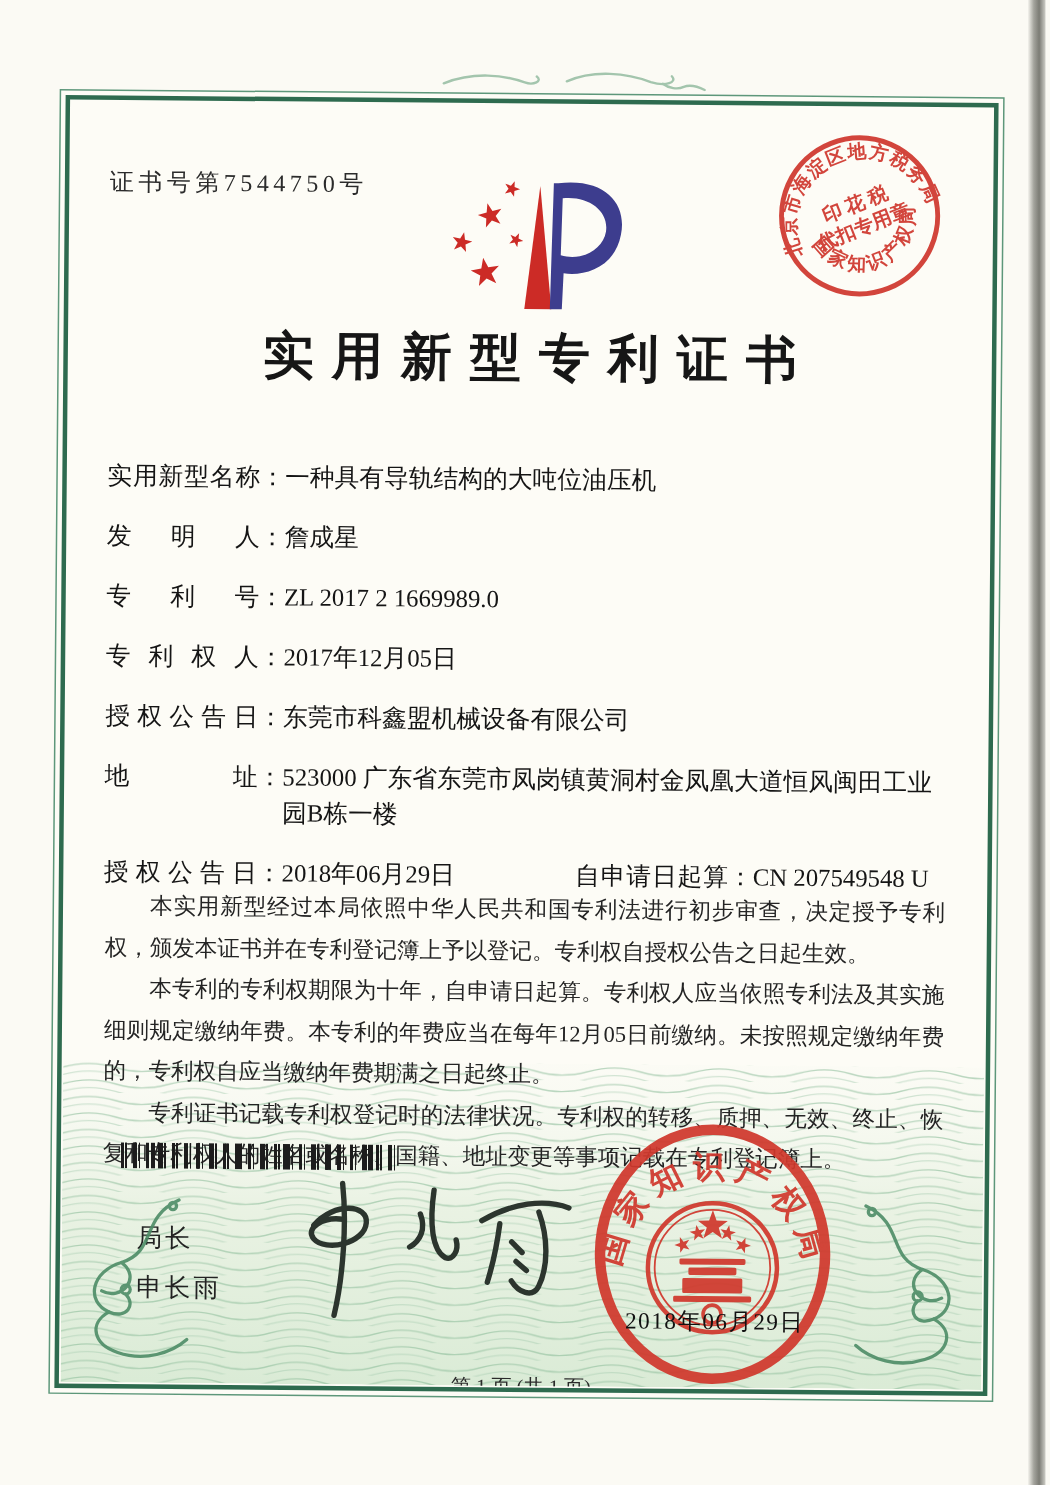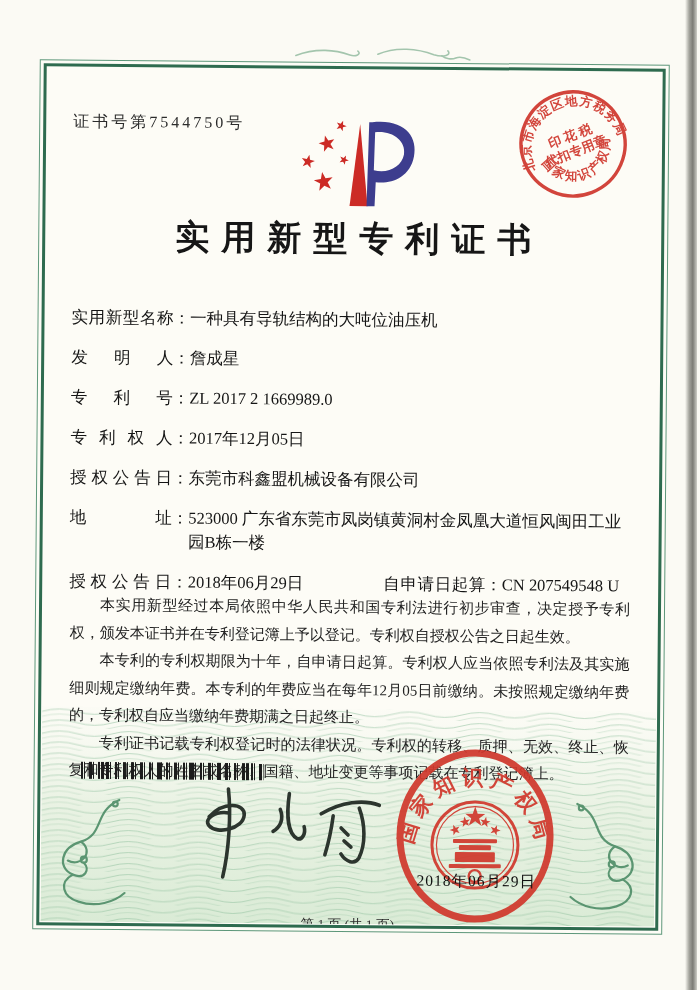--- a/index.html
+++ b/index.html
@@ -180,20 +180,24 @@
       </div>
 
       <div class="paras">
         <p>本实用新型经过本局依照中华人民共和国专利法进行初步审查，决定授予专利权，颁发本证书并在专利登记簿上予以登记。专利权自授权公告之日起生效。</p>
         <p>本专利的专利权期限为十年，自申请日起算。专利权人应当依照专利法及其实施细则规定缴纳年费。本专利的年费应当在每年12月05日前缴纳。未按照规定缴纳年费的，专利权自应当缴纳年费期满之日起终止。</p>
         <p>专利证书记载专利权登记时的法律状况。专利权的转移、质押、无效、终止、恢复和专利权人的姓名或名称、国籍、地址变更等事项记载在专利登记簿上。</p>
       </div>
 
       <div class="barcode"></div>
 
+      <div class="director">
+        <div>局长</div>
+        <div>申长雨</div>
+      </div>
 
       <svg class="signature" width="215" height="105" viewBox="0 0 215 105">
         <g fill="none" stroke="#2c352e" stroke-width="3.6" stroke-linecap="round" stroke-linejoin="round">
           <path d="M26,36 C40,20 62,22 61,34 C60,48 34,54 26,45 C20,38 32,30 46,32"></path>
           <path d="M45,8 C48,34 46,70 40,96"></path>
           <path d="M97,28 C101,38 97,46 90,50"></path>
           <path d="M106,12 C103,34 105,52 114,57 C119,59 123,52 121,45"></path>
           <path d="M138,32 C158,20 180,17 196,23"></path>
           <path d="M150,34 C148,50 145,63 142,73"></path>
           <path d="M176,26 C182,42 183,62 176,76 C172,83 163,80 158,72"></path>

